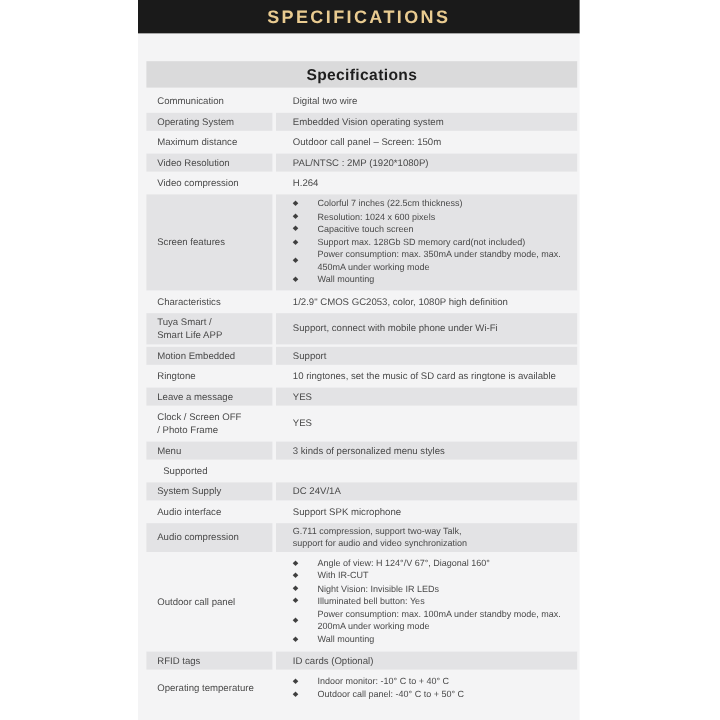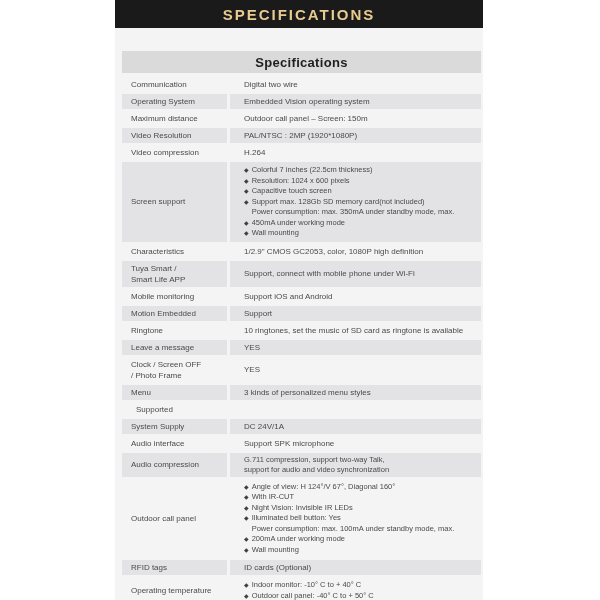--- a/index.html
+++ b/index.html
@@ -30,21 +30,21 @@
   .cell{
     display:flex;flex-direction:column;justify-content:center;
     white-space:pre-line;color:#4a4a4a;font-size:8px;line-height:11px;
     padding:2px 4px 2px 0;box-sizing:border-box;background:transparent;
   }
   .label-cell{width:105px;flex:none;padding-left:9px;}
   .value-cell{flex:1;padding-left:14px;}
   .row.alt .cell{background:#e3e3e5;}
   .row.small .value-cell{font-size:7.5px;line-height:10px;}
   .row.bullets .value-cell{font-size:7.5px;line-height:10.5px;padding-top:3px;padding-bottom:3px;}
-  .bullet-line{display:flex;align-items:flex-end;gap:3px;}
+  .bullet-line{display:flex;align-items:center;gap:16px;}
   .bullet{font-size:6px;line-height:10.5px;flex:none;color:#3f3f3f;}
 </style>
 </head>
 <body>
 
 <div class="page-col">
   <div class="banner">
     <span class="banner-title">SPECIFICATIONS</span>
   </div>
   <div class="content">
@@ -66,35 +66,31 @@
         </div>
         <div class="row alt">
           <div class="cell label-cell">Video Resolution</div>
           <div class="cell value-cell">PAL/NTSC : 2MP (1920*1080P)</div>
         </div>
         <div class="row">
           <div class="cell label-cell">Video compression</div>
           <div class="cell value-cell">H.264</div>
         </div>
         <div class="row alt bullets">
-          <div class="cell label-cell">Screen support</div>
+          <div class="cell label-cell">Screen features</div>
           <div class="cell value-cell"><div class="bullet-line"><span class="bullet">◆</span><span>Colorful 7 inches (22.5cm thickness)</span></div><div class="bullet-line"><span class="bullet">◆</span><span>Resolution: 1024 x 600 pixels</span></div><div class="bullet-line"><span class="bullet">◆</span><span>Capacitive touch screen</span></div><div class="bullet-line"><span class="bullet">◆</span><span>Support max. 128Gb SD memory card(not included)</span></div><div class="bullet-line"><span class="bullet">◆</span><span>Power consumption: max. 350mA under standby mode, max. 450mA under working mode</span></div><div class="bullet-line"><span class="bullet">◆</span><span>Wall mounting</span></div></div>
         </div>
         <div class="row">
           <div class="cell label-cell">Characteristics</div>
           <div class="cell value-cell">1/2.9" CMOS GC2053, color, 1080P high definition</div>
         </div>
         <div class="row alt">
           <div class="cell label-cell">Tuya Smart /
 Smart Life APP</div>
           <div class="cell value-cell">Support, connect with mobile phone under Wi-Fi</div>
-        </div>
-        <div class="row">
-          <div class="cell label-cell">Mobile monitoring</div>
-          <div class="cell value-cell">Support iOS and Android</div>
         </div>
         <div class="row alt">
           <div class="cell label-cell">Motion Embedded</div>
           <div class="cell value-cell">Support</div>
         </div>
         <div class="row">
           <div class="cell label-cell">Ringtone</div>
           <div class="cell value-cell">10 ringtones, set the music of SD card as ringtone is available</div>
         </div>
         <div class="row alt">

